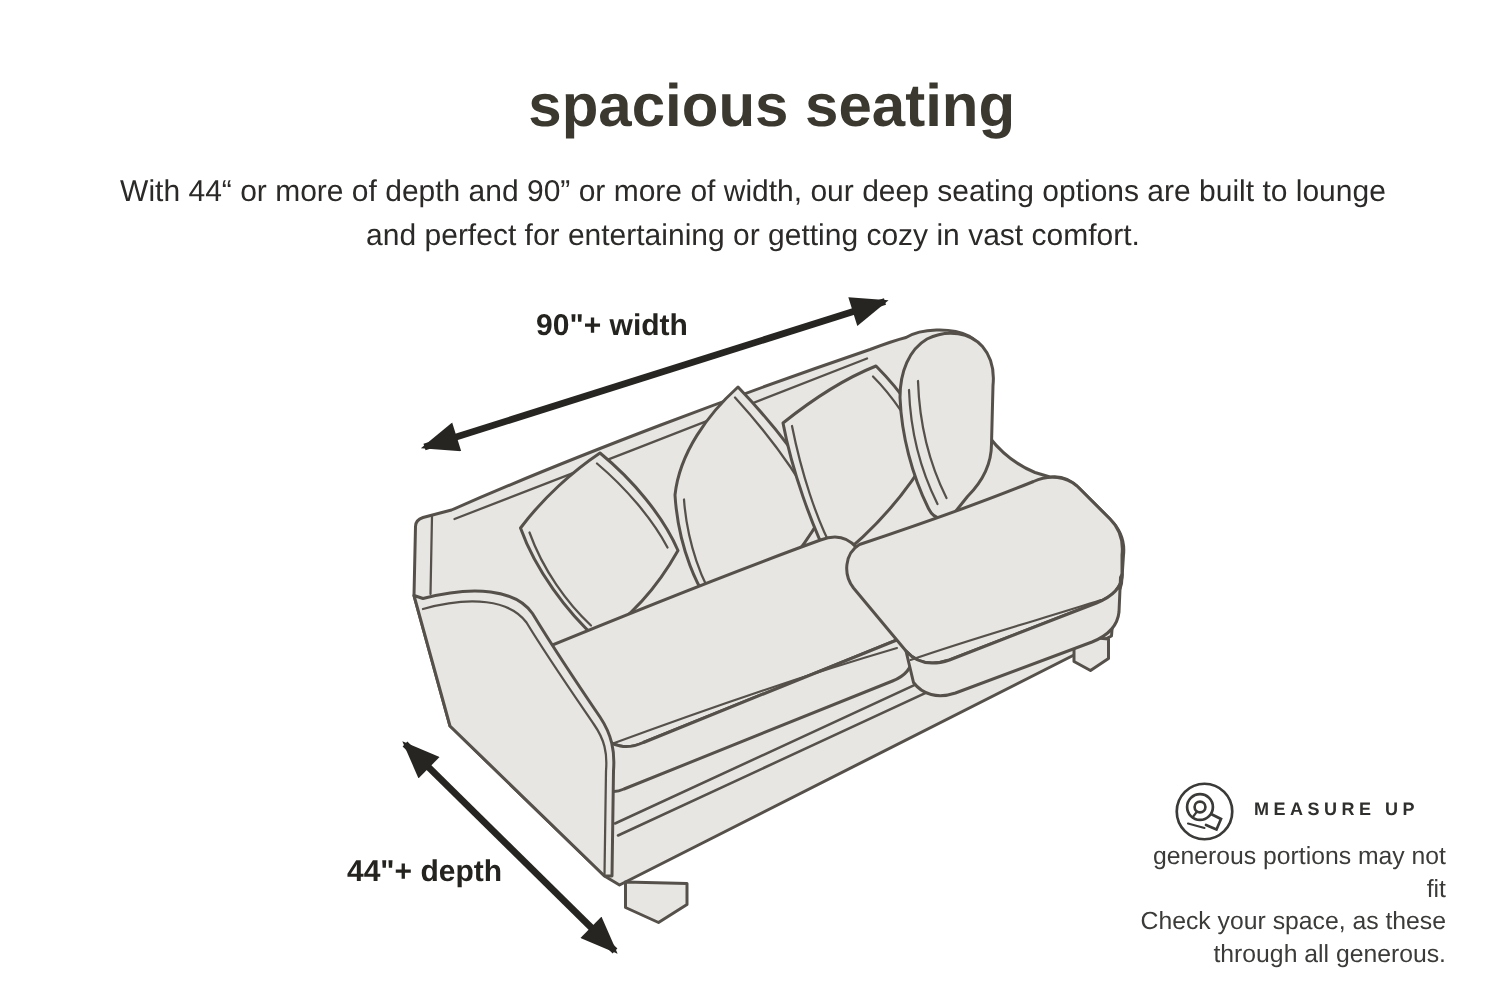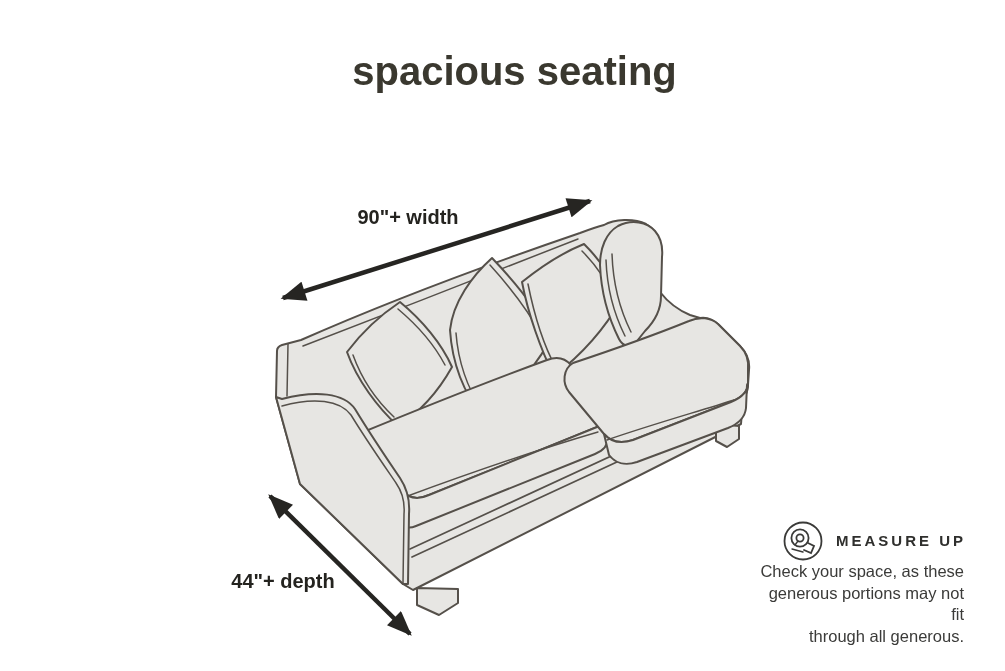--- a/index.html
+++ b/index.html
@@ -27,38 +27,42 @@
   .dim-label{
     position:absolute;
     font-size:20px;font-weight:bold;color:#24231f;
     text-align:center;width:160px;
   }
   #width-label{left:328px;top:206px;}
   #depth-label{left:203px;top:570px;}
   .scene-svg{position:absolute;left:0;top:0;}
   .measure-heading{
     position:absolute;left:836px;top:532px;
-    font-size:15px;font-weight:bold;letter-spacing:3px;
+    font-size:12px;font-weight:bold;letter-spacing:3px;
     color:#2f2f2d;white-space:nowrap;
   }
   .measure-note{
     position:absolute;left:752px;top:561px;width:212px;
     text-align:right;
     font-size:16.5px;line-height:21.5px;
     color:#3b3b39;
   }
   .measure-note span{display:block;}
 </style>
 </head>
 <body>
 
 <div class="stage">
 
   <div class="title">spacious seating</div>
 
+  <div class="subtitle">
+    <span>With 44“ or more of depth and 90” or more of width, our deep seating options are built to lounge</span>
+    <span>and perfect for entertaining or getting cozy in vast comfort.</span>
+  </div>
 
   <svg class="scene-svg" width="1005" height="671" viewBox="0 0 1005 671">
     <defs>
       <marker id="ah" viewBox="0 0 10 8" refX="9" refY="4" markerWidth="26" markerHeight="20" markerUnits="userSpaceOnUse" orient="auto-start-reverse">
         <path d="M0,0 L10,4 L0,8 Z" fill="#262522"></path>
       </marker>
     </defs>
 
     <g stroke="#55504a" stroke-width="2" fill="none" stroke-linejoin="round" stroke-linecap="round">
 
@@ -204,18 +208,18 @@
       <path stroke-width="1.4" d="M 792,549 L 803,552"></path>
     </g>
   </svg>
 
   <div class="dim-label" id="width-label">90"+ width</div>
   <div class="dim-label" id="depth-label">44"+ depth</div>
 
   <div class="measure-heading">MEASURE UP</div>
 
   <div class="measure-note">
+    <span>generous portions may not fit</span>
     <span>Check your space, as these</span>
-    <span>generous portions may not fit</span>
     <span>through all generous.</span>
   </div>
 
 </div>
 
 </body></html>

